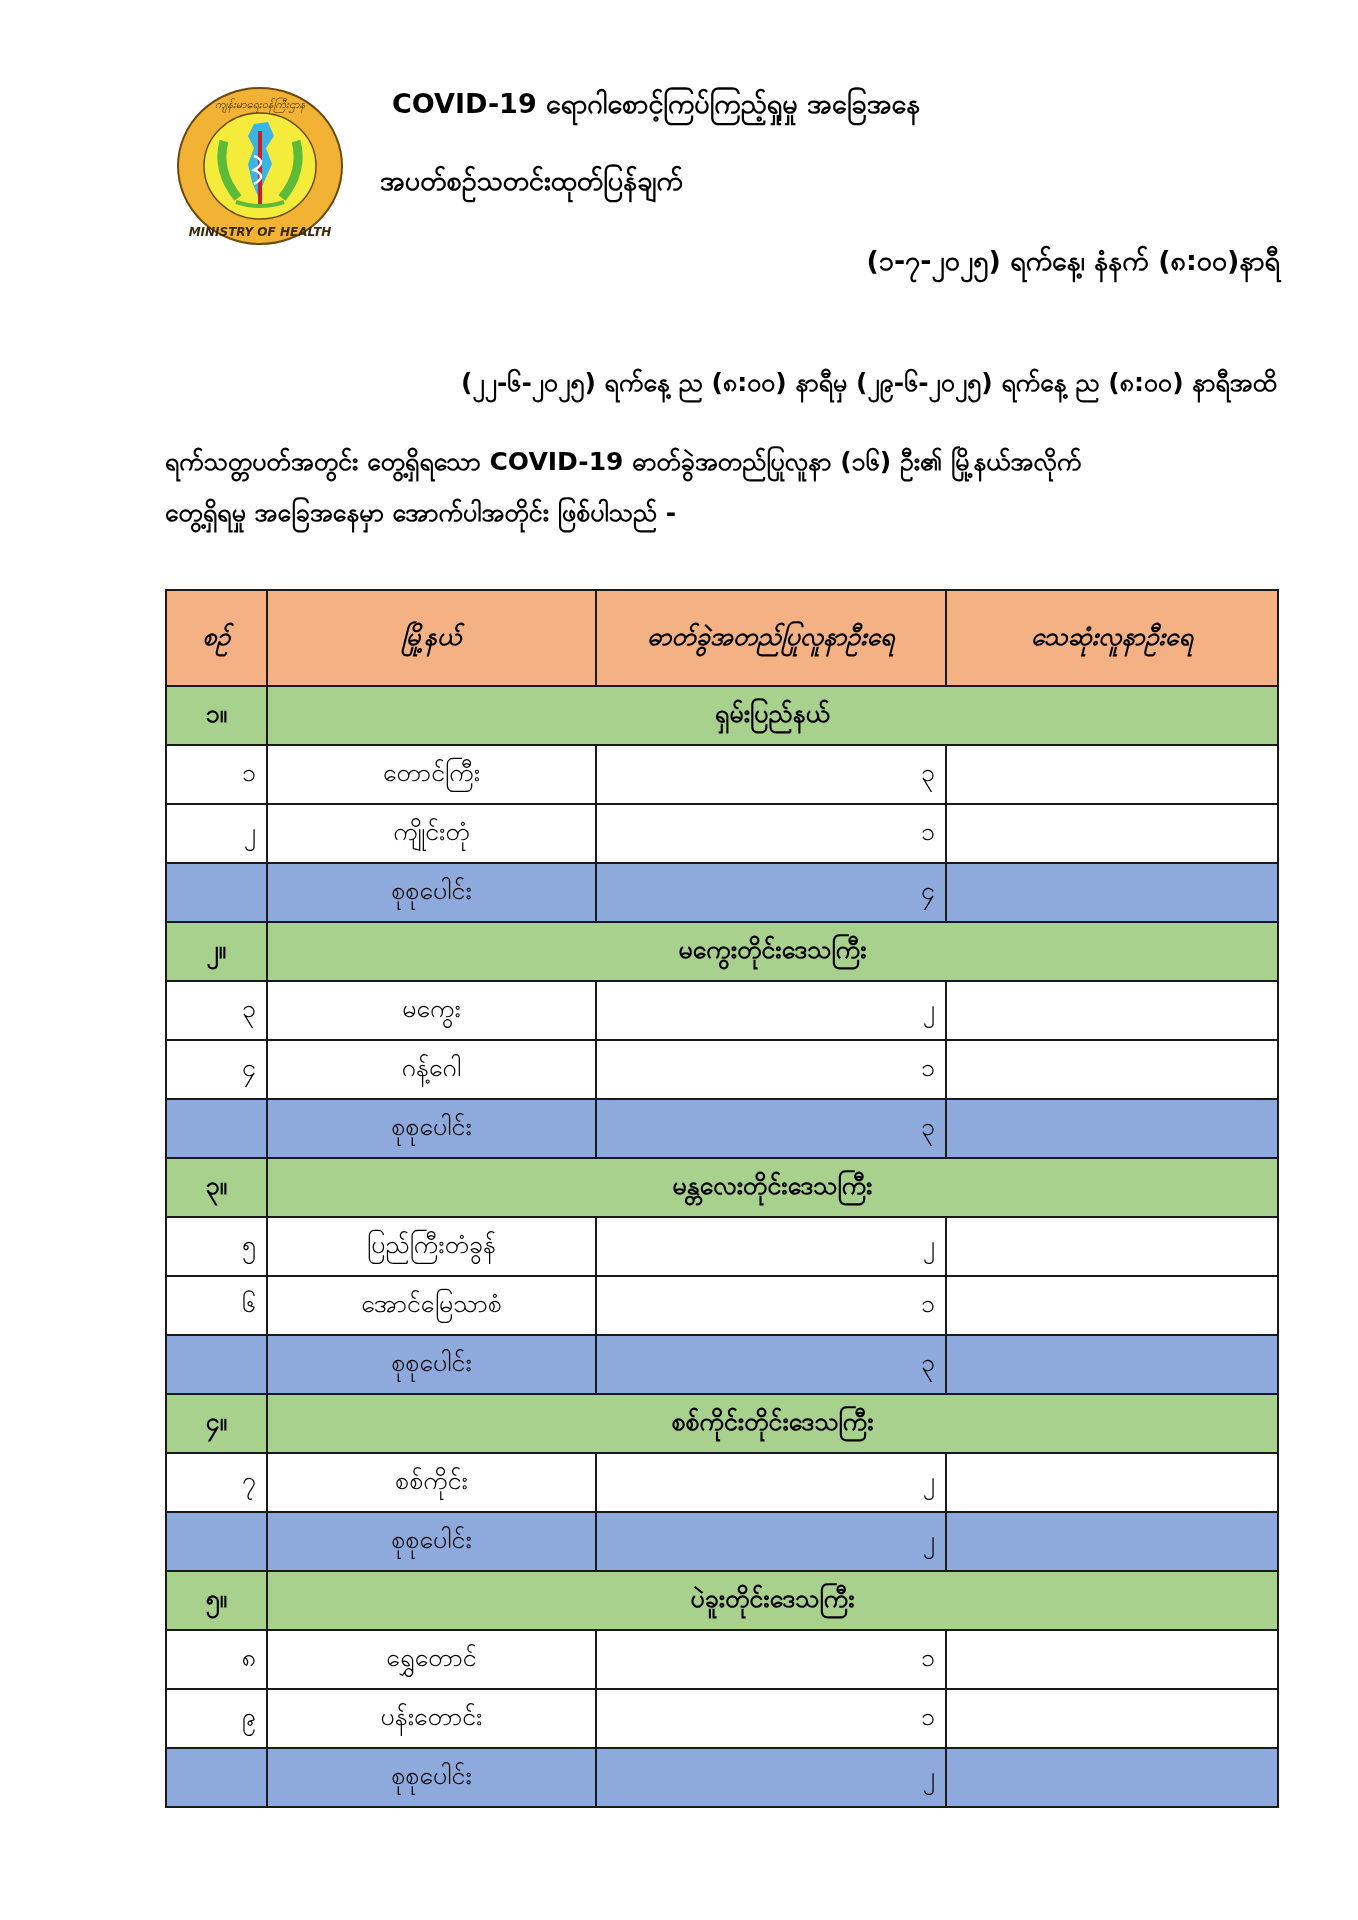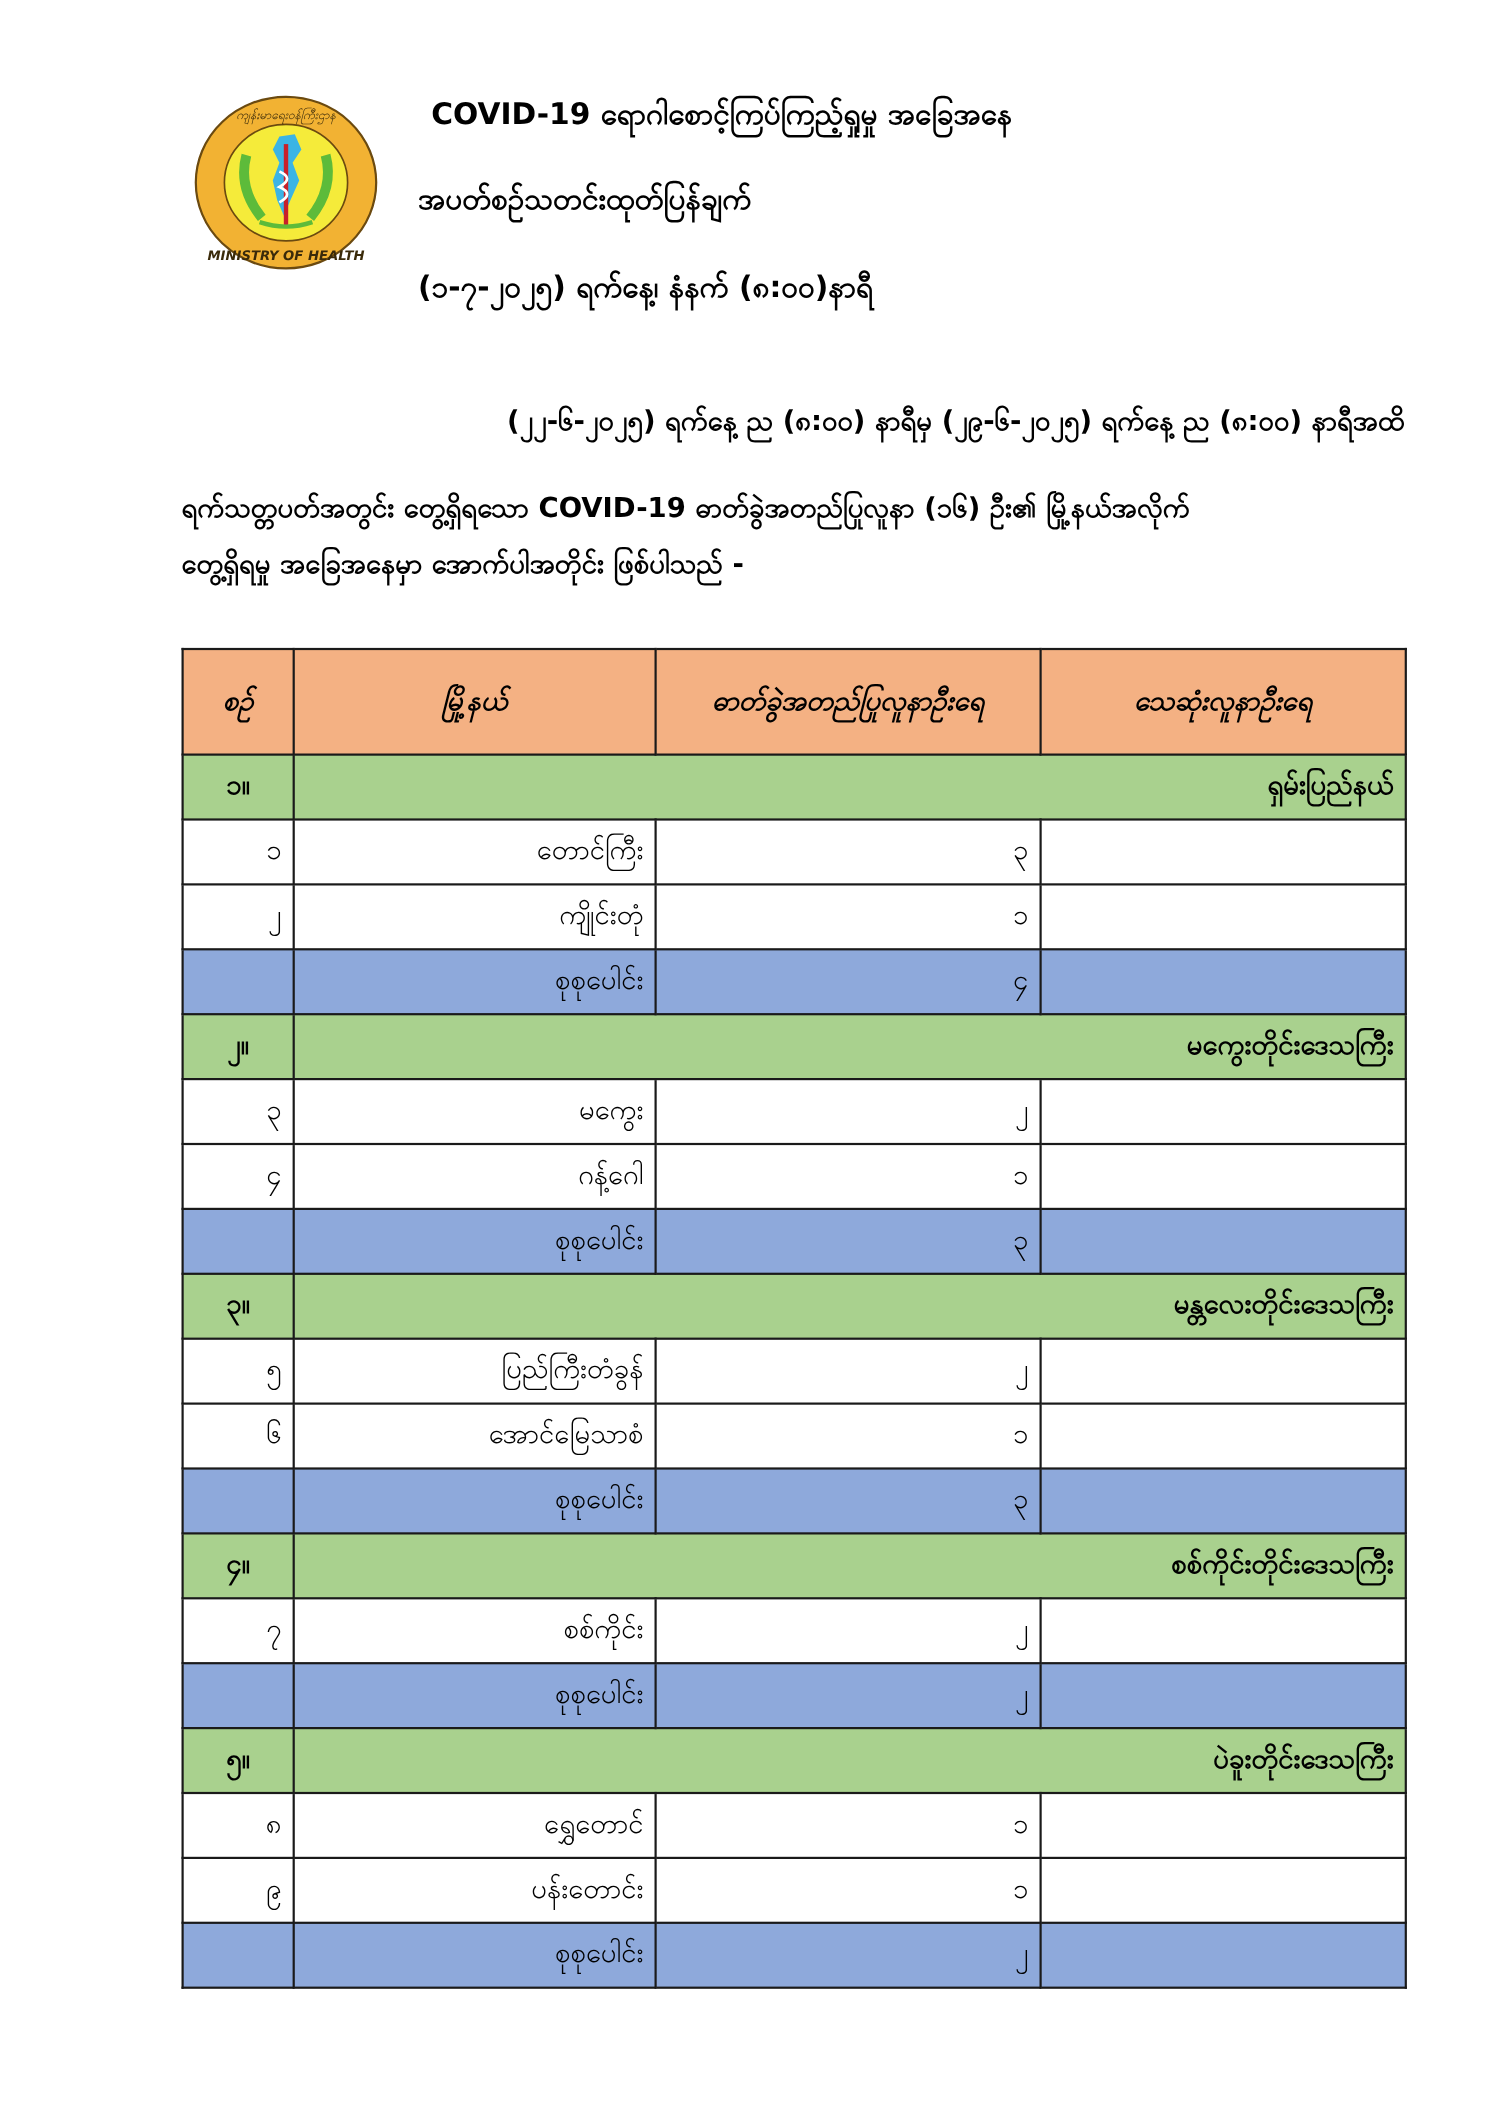--- a/index.html
+++ b/index.html
@@ -1,35 +1,35 @@
 <!DOCTYPE html>
 <html><head>
 <meta charset="utf-8">
 <style>
   html, body { margin: 0; padding: 0; background: #ffffff; }
   body { width: 1358px; height: 1920px; position: relative; overflow: hidden;
          font-family: "DejaVu Sans", sans-serif; color: #000; }
   .logo { position: absolute; left: 176px; top: 86px; width: 168px; height: 160px; font-style: italic; }
   .t1 { position: absolute; left: 392px; top: 86px; width: 900px; text-align: left; font-size: 27px; font-weight: bold; }
   .t2 { position: absolute; left: 380px; top: 163px; width: 900px; text-align: left; font-size: 27px; font-weight: bold; }
-  .t3 { position: absolute; left: 380px; top: 243px; width: 900px; text-align: left; font-size: 27px; font-weight: bold; }
+  .t3 { position: absolute; left: 380px; top: 243px; width: 900px; text-align: right; font-size: 27px; font-weight: bold; }
   .para { position: absolute; left: 165px; width: 1112px; font-size: 25px; white-space: nowrap; font-weight: bold; }
   .p1 { top: 366px; text-align: right; }
   .p2 { top: 445px; text-align: justify; }
   .p3 { top: 496px; }
   table.cases { position: absolute; left: 165px; top: 589px; width: 1112px;
                 border-collapse: collapse; table-layout: fixed; }
   table.cases td, table.cases th { border: 2px solid #1a1a1a; padding: 0 10px; font-size: 25px; }
   table.cases th { height: 94px; background: #F4B183; font-weight: bold; text-align: center; font-style: italic; }
   tr.region td { background: #A9D18E; height: 57px; font-weight: bold; }
   tr.town td { background: #ffffff; height: 57px; }
   tr.total td { background: #8EA9DB; height: 57px; font-weight: normal; }
   td.num { text-align: right; }
   td.center { text-align: center; }
-  td.label { text-align: right; }
+  td.label { text-align: center; }
 </style>
 </head>
 <body>
 
 <div class="logo">
   <svg width="168" height="160" viewBox="0 0 168 160">
     <ellipse cx="84" cy="80" rx="82" ry="78" fill="#F2B233" stroke="#6b4a10" stroke-width="2"></ellipse>
     <ellipse cx="84" cy="80" rx="56" ry="53" fill="#F5EB3A" stroke="#6b4a10" stroke-width="1.5"></ellipse>
     <path d="M48 55 Q40 85 62 112" stroke="#5DBB3A" stroke-width="9" fill="none"></path>
     <path d="M120 55 Q128 85 106 112" stroke="#5DBB3A" stroke-width="9" fill="none"></path>

